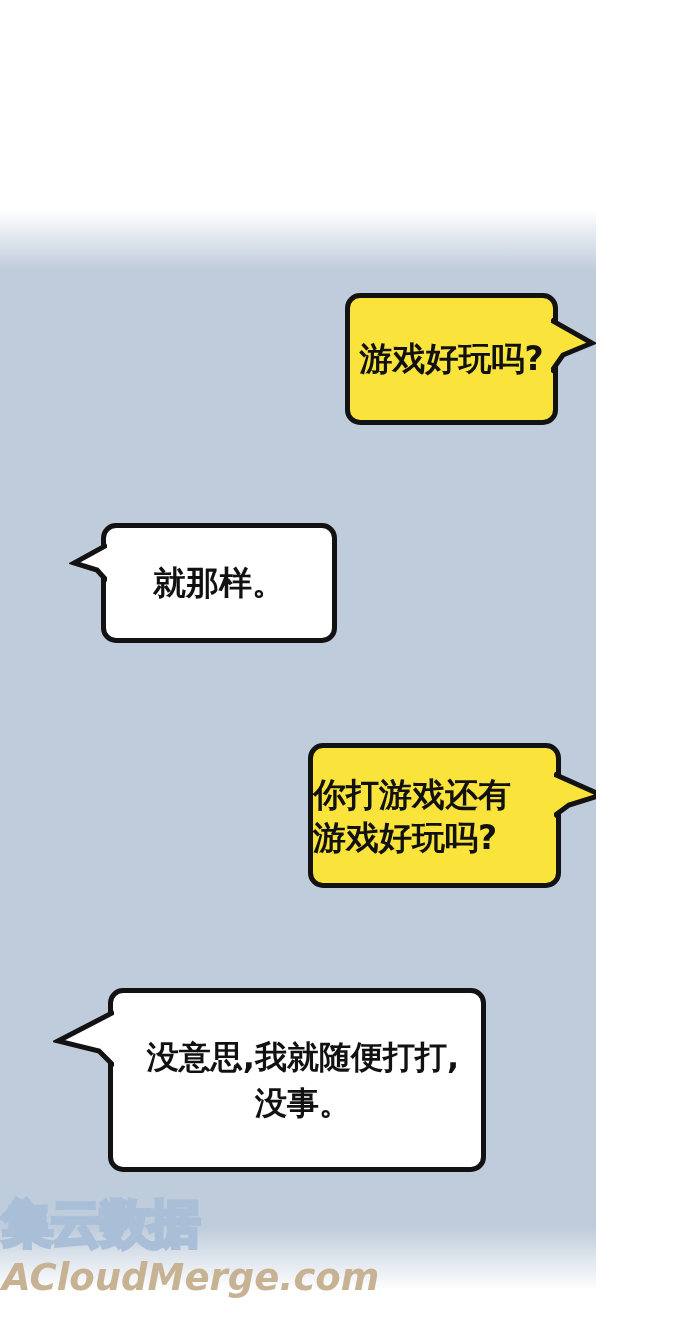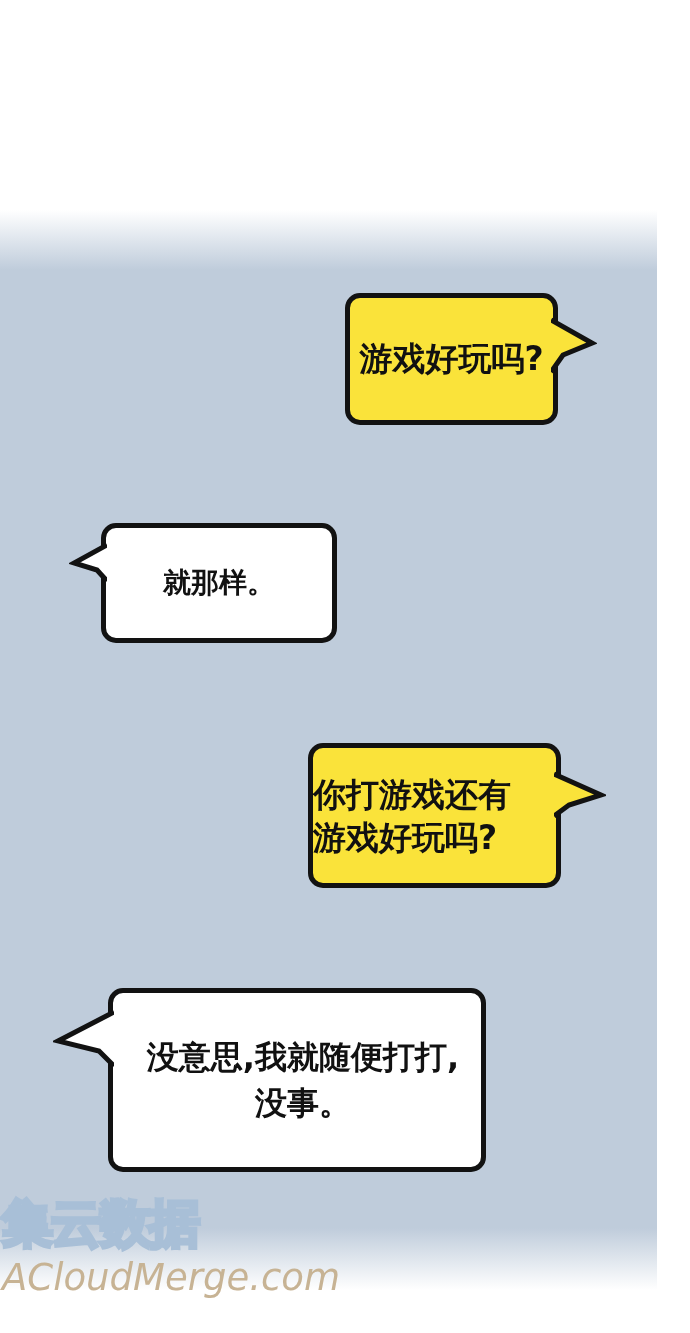--- a/index.html
+++ b/index.html
@@ -1,18 +1,18 @@
 <!DOCTYPE html>
 <html><head>
 <meta charset="utf-8">
 <style>
   html, body { margin: 0; padding: 0; }
   .page {
     position: relative;
-    width: 657px;
+    width: 596px;
     height: 1333px;
     overflow: hidden;
     font-family: "DejaVu Sans", sans-serif;
     background: linear-gradient(to bottom,
       #ffffff 0px, #ffffff 210px,
       #bfccdb 270px, #bfccdb 1228px,
       #ffffff 1290px, #ffffff 1333px);
     border-radius: 26px;
   }
   .bubble {
@@ -25,21 +25,21 @@
     justify-content: center;
     font-weight: bold;
     color: #111111;
   }
   .bubble .line { white-space: nowrap; }
   .yellow { background: #fae33a; }
   .white  { background: #ffffff; }
   .b1 { left: 345px; top: 293px; width: 213px; height: 132px;
         font-size: 33px; align-items: center; }
   .b2 { left: 101px; top: 523px; width: 236px; height: 120px;
-        font-size: 28px; align-items: center; }
+        font-size: 33px; align-items: center; }
   .b3 { left: 308px; top: 743px; width: 253px; height: 145px;
         font-size: 33px; line-height: 43px; align-items: flex-start; }
   .b4 { left: 108px; top: 988px; width: 378px; height: 184px;
         font-size: 32px; line-height: 46px; align-items: center;
         padding-left: 12px; }
   .tail { position: absolute; }
   .t1 { left: 551px; top: 316px; }
   .t2 { left: 69px;  top: 542px; }
   .t3 { left: 554px; top: 770px; }
   .t4 { left: 53px;  top: 1008px; }
@@ -50,21 +50,21 @@
     font-weight: bold;
     letter-spacing: -2px;
     color: rgba(255,255,255,0.30);
     -webkit-text-stroke: 4px #a8bfd7;
     white-space: nowrap;
   }
   .watermark-site {
     position: absolute;
     left: 2px; top: 1256px;
     font-size: 37px;
-    font-weight: normal;
+    font-weight: bold;
     font-style: italic;
     color: #c7b394;
     white-space: nowrap;
   }
 </style>
 </head>
 <body>
 
 <div class="page">
 

